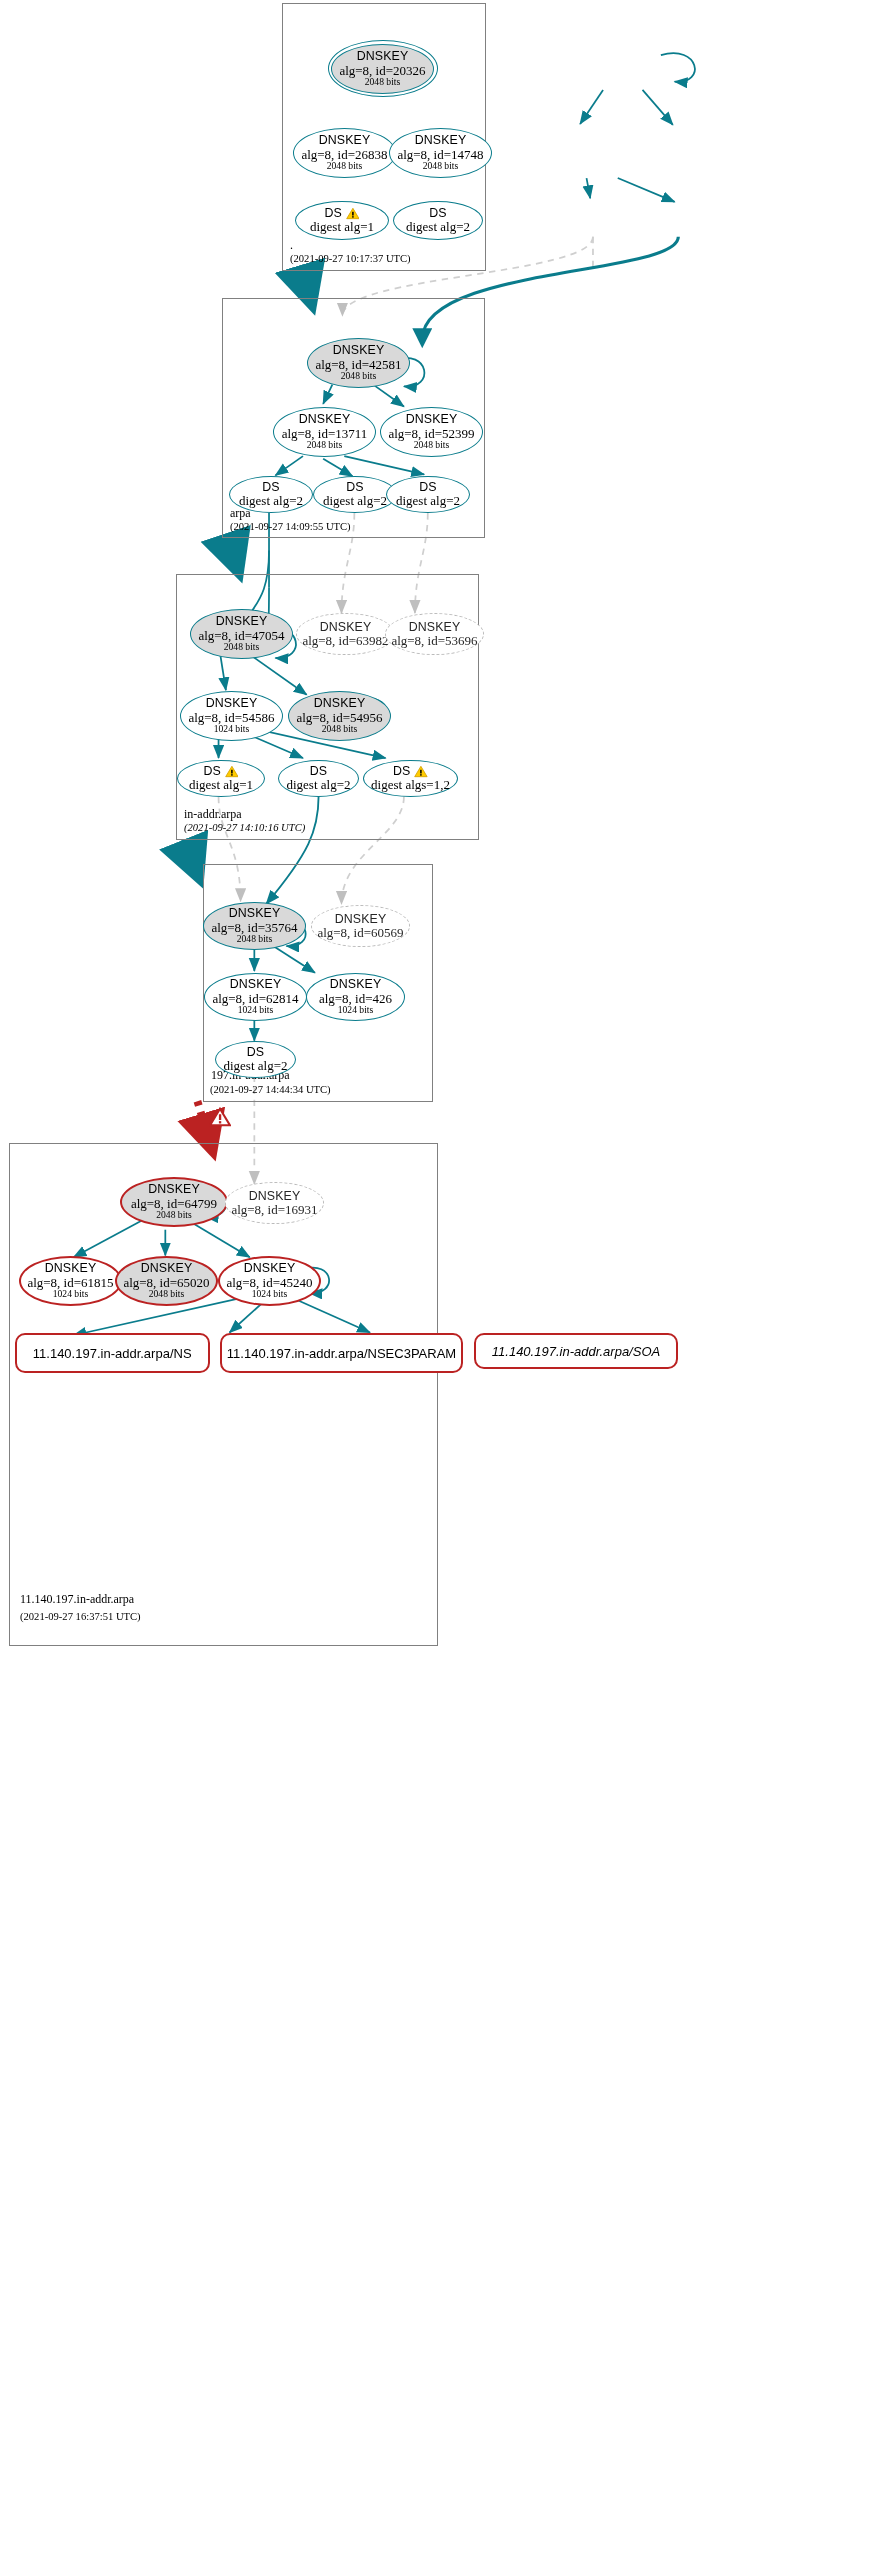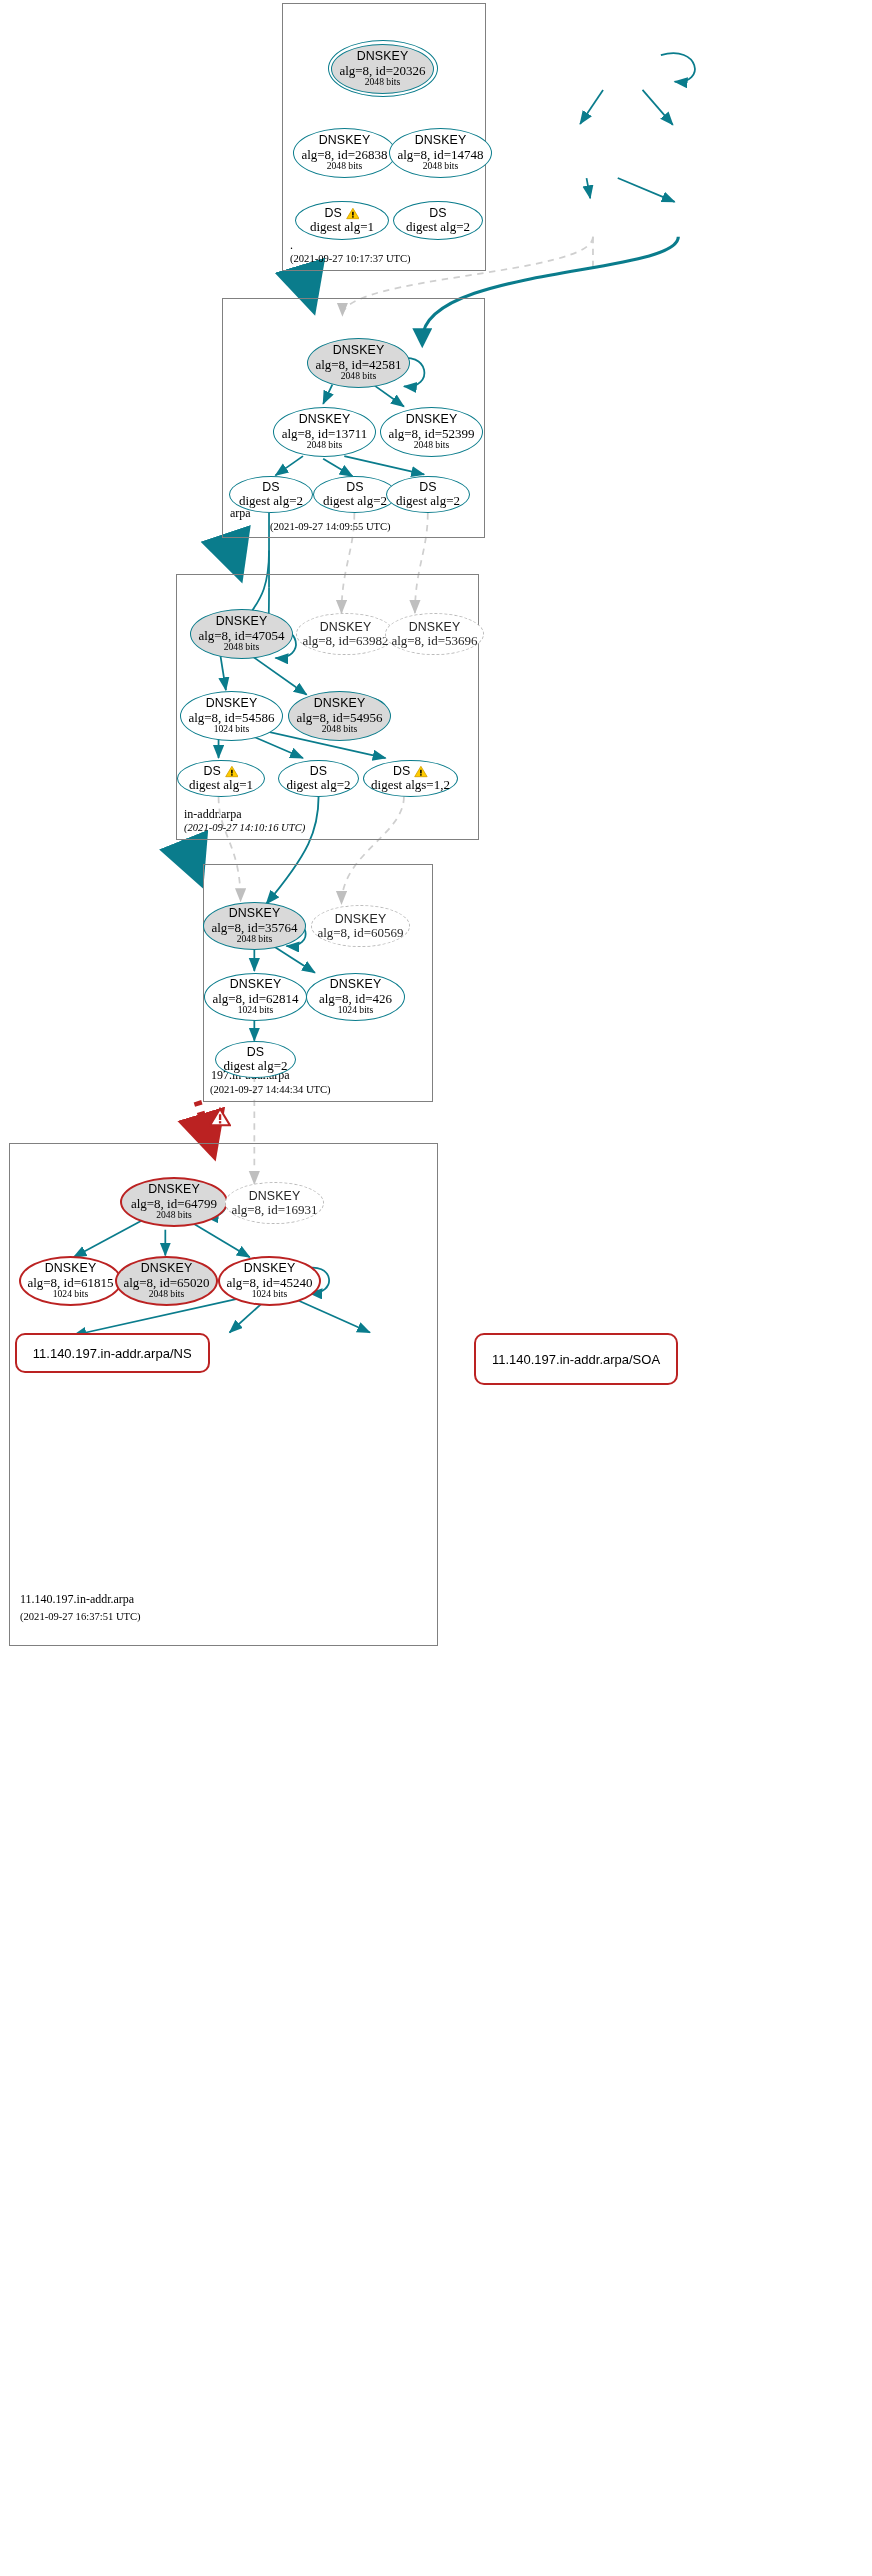--- a/index.html
+++ b/index.html
@@ -175,21 +175,21 @@
     </span>
     <span class="t2">digest alg=1</span>
   </div>
   <div class="node ok" style="left:393px;top:201px;width:90px;height:39px;">
     <span class="t1">DS</span>
     <span class="t2">digest alg=2</span>
   </div>
 
   <div class="zone" style="left:222px;top:298px;width:263px;height:240px;"></div>
   <div class="zone-label zone-name" style="left:230px;top:506px;">arpa</div>
-  <div class="zone-label zone-time" style="left:230px;top:521px;margin-left:40px;">(2021-09-27 14:09:55 UTC)</div>
+  <div class="zone-label zone-time" style="left:230px;top:521px;">(2021-09-27 14:09:55 UTC)</div>
 
   <div class="node ok-fill" style="left:307px;top:338px;width:103px;height:50px;">
     <span class="t1">DNSKEY</span>
     <span class="t2">alg=8, id=42581</span>
     <span class="t3">2048 bits</span>
   </div>
   <div class="node ok" style="left:273px;top:407px;width:103px;height:50px;">
     <span class="t1">DNSKEY</span>
     <span class="t2">alg=8, id=13711</span>
     <span class="t3">2048 bits</span>
@@ -324,16 +324,17 @@
     <span class="t2">alg=8, id=65020</span>
     <span class="t3">2048 bits</span>
   </div>
   <div class="node bad" style="left:218px;top:1256px;width:103px;height:50px;">
     <span class="t1">DNSKEY</span>
     <span class="t2">alg=8, id=45240</span>
     <span class="t3">1024 bits</span>
   </div>
 
   <div class="rrset" style="left:14.7px;top:1333px;width:195px;height:40px;text-align:center;">11.140.197.in-addr.arpa/NS</div>
-  <div class="rrset" style="left:474px;top:1333px;width:204px;height:52px;">11.140.197.in-addr.arpa/SOA</div>
+  <div class="rrset" style="left:220px;top:1333px;width:243px;height:40px;">11.140.197.in-addr.arpa/NSEC3PARAM</div>
+  <div class="rrset" style="left:474px;top:1333px;width:204px;height:36px;font-style:italic;">11.140.197.in-addr.arpa/SOA</div>
 
 </div>
 
 
 </body></html>

